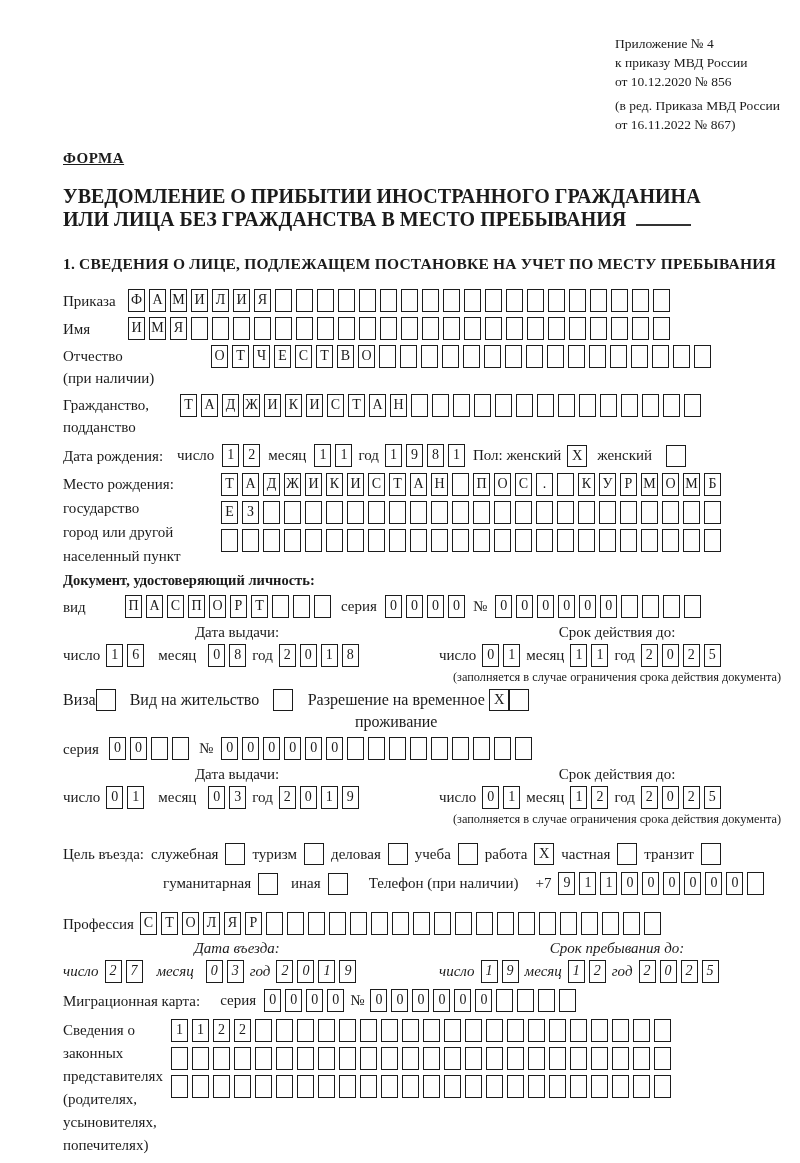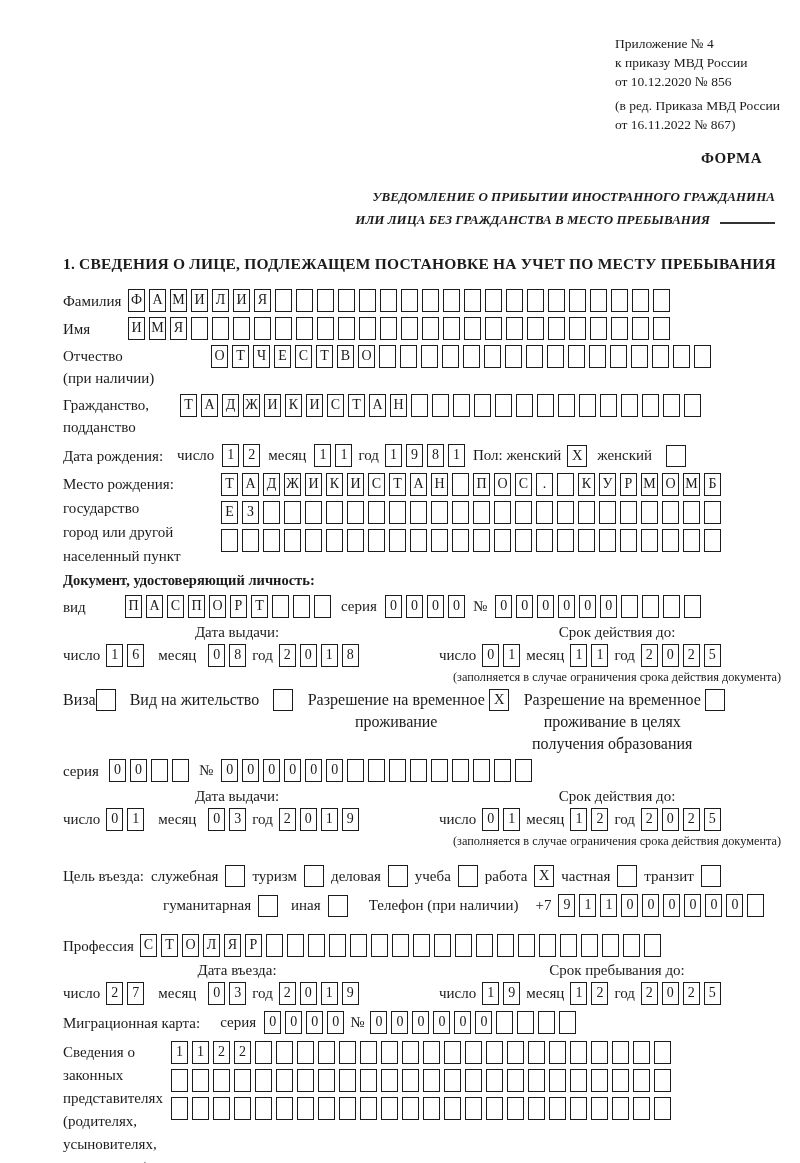--- a/index.html
+++ b/index.html
@@ -8,23 +8,23 @@
     width: 800px; height: 1163px;
     font-family: "Liberation Serif", serif;
     color: #1b1b1b;
     overflow: hidden;
   }
   .page { width: 800px; height: 1163px; padding: 34px 5px 0 63px; position: relative; }
 
   
   .top-right { margin-left: 552px; width: 240px; font-size: 13.5px; line-height: 19px; }
   .top-right .amend { margin-top: 5px; }
-  .forma { text-align: right; padding-right: 33px; font-weight: bold; font-size: 15px; margin-top: 16px; letter-spacing: 0.5px; }
-
-  .title { text-align: right; font-weight: bold; font-size: 13px; margin: 18px 20px 0 0; line-height: 23px; font-style: italic; }
+  .forma { text-align: left; padding-right: 33px; font-weight: bold; font-size: 15px; margin-top: 16px; letter-spacing: 0.5px; text-decoration: underline; }
+
+  .title { text-align: left; font-weight: bold; font-size: 20px; margin: 18px 20px 0 0; line-height: 23px; }
   .blank-line { display: inline-block; width: 55px; border-bottom: 2px solid #333; height: 14px; margin-left: 10px; }
 
   .sec1 { font-weight: bold; font-size: 15.5px; margin: 24px 0 16px 0; letter-spacing: 0.2px; }
 
   
   .frow { display: flex; align-items: center; margin-bottom: 5px; font-size: 15px; }
   .frow.top { align-items: flex-start; }
   .lbl { flex: 0 0 auto; line-height: 22px; }
   .lbl.w65 { width: 65px; }
   .lbl.w148 { width: 148px; }
@@ -83,21 +83,21 @@
   <div class="forma">ФОРМА</div>
 
   <div class="title">
     <div>УВЕДОМЛЕНИЕ О ПРИБЫТИИ ИНОСТРАННОГО ГРАЖДАНИНА</div>
     <div><span>ИЛИ ЛИЦА БЕЗ ГРАЖДАНСТВА В МЕСТО ПРЕБЫВАНИЯ</span><span class="blank-line"></span></div>
   </div>
 
   <div class="sec1">1. СВЕДЕНИЯ О ЛИЦЕ, ПОДЛЕЖАЩЕМ ПОСТАНОВКЕ НА УЧЕТ ПО МЕСТУ ПРЕБЫВАНИЯ</div>
 
   <div class="frow">
-    <span class="lbl w65">Фамилия</span>
+    <span class="lbl w65">Приказа</span>
     <span class="boxes">
         <span class="cell">Ф</span>
         <span class="cell">А</span>
         <span class="cell">М</span>
         <span class="cell">И</span>
         <span class="cell">Л</span>
         <span class="cell">И</span>
         <span class="cell">Я</span>
         <span class="cell"></span>
         <span class="cell"></span>
@@ -420,21 +420,20 @@
   </div>
 
 
   <div class="opts">
     <span class="optlbl">Виза</span>
     <span class="cb"></span>
     <span class="optlbl sp14">Вид на жительство</span>
     <span class="cb sp14"></span>
     <span class="optlbl wide sp10">Разрешение на временное проживание</span>
     <span class="cb">X</span>
-    <span class="optlbl wide sp10">Разрешение на временное проживание в целях получения образования</span>
     <span class="cb"></span>
   </div>
 
   <div class="frow" style="margin-top:4px;">
     <span class="lbl">серия</span>
     <span class="boxes sp10">
         <span class="cell">0</span>
         <span class="cell">0</span>
         <span class="cell"></span>
         <span class="cell"></span>
@@ -570,21 +569,21 @@
         <span class="cell"></span>
         <span class="cell"></span>
         <span class="cell"></span>
         <span class="cell"></span>
         <span class="cell"></span>
         <span class="cell"></span>
         <span class="cell"></span>
       </span>
   </div>
 
-  <div class="dates" style="margin-top:4px;">
+  <div class="dates" style="margin-top:4px;font-style:italic;">
     <div class="dcol1">
       <div class="dhdr">Дата въезда:</div>
       <div class="dline">
         <span>число</span>
         <span class="boxes">
             <span class="cell">2</span>
             <span class="cell">7</span>
           </span>
         <span class="sp8">месяц</span>
         <span class="boxes sp6">

